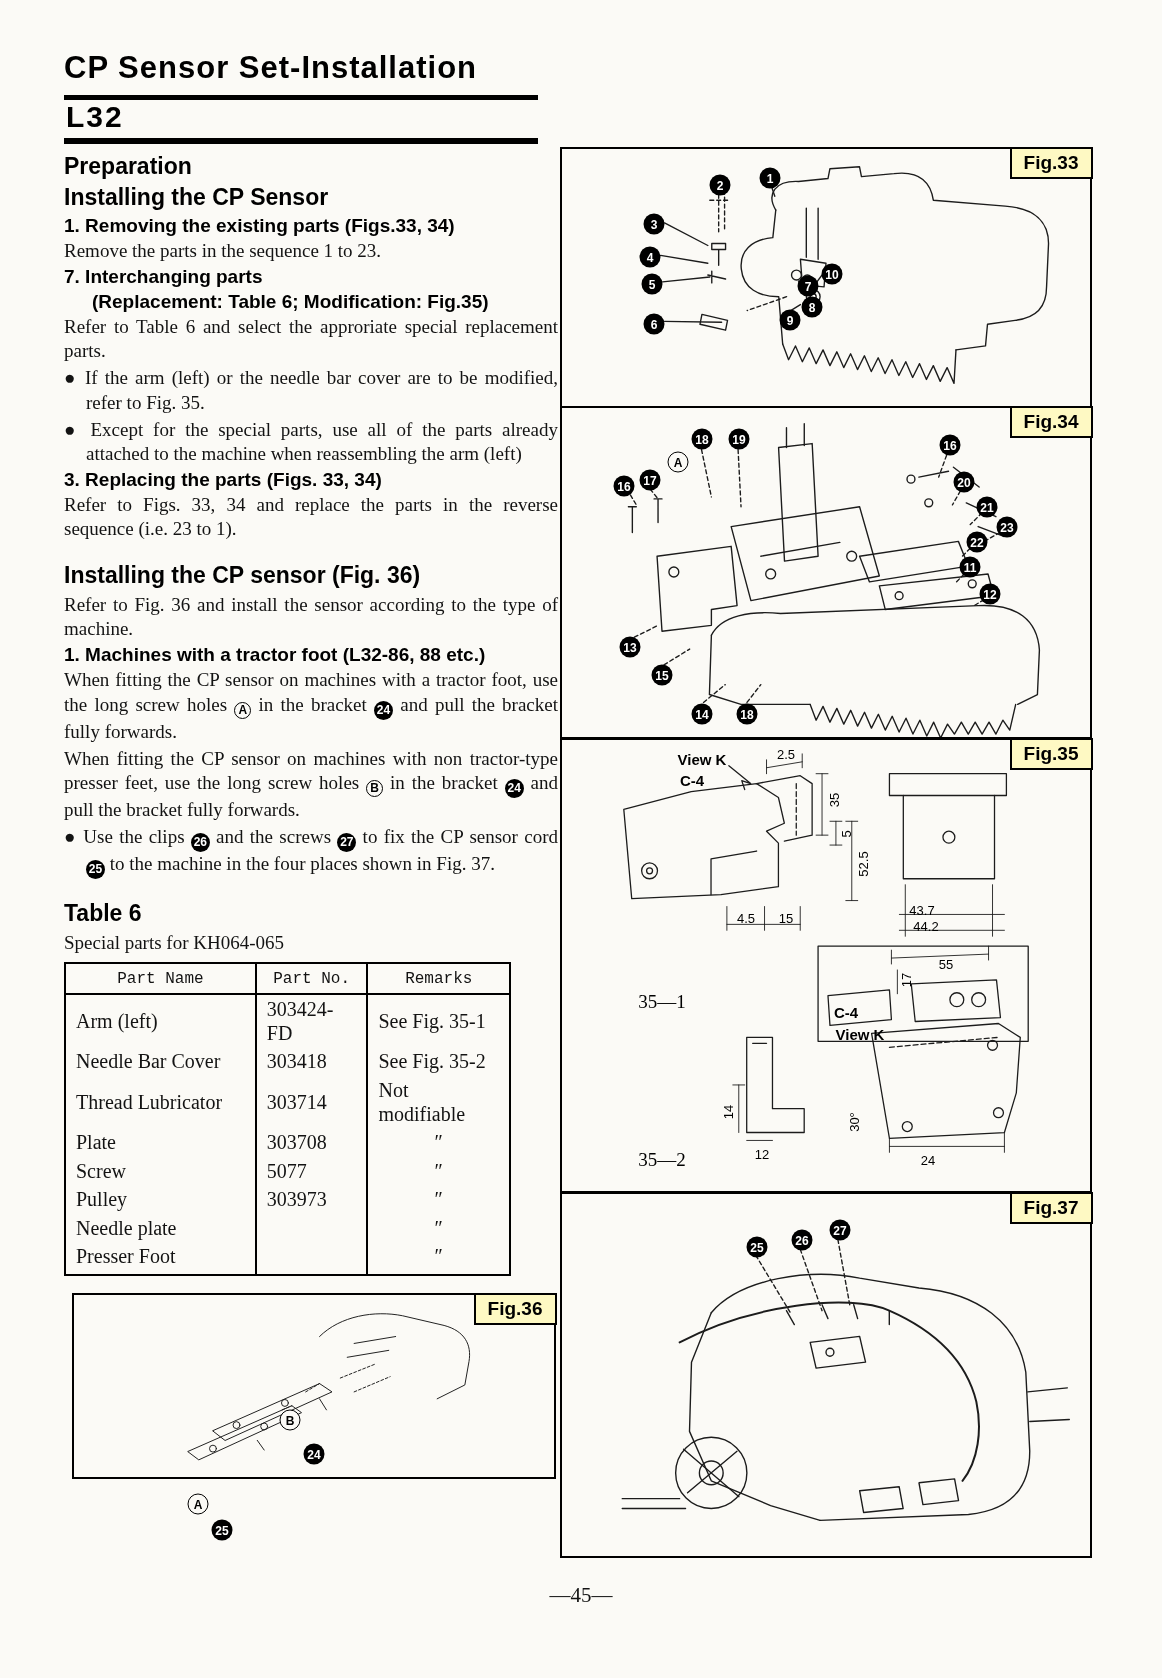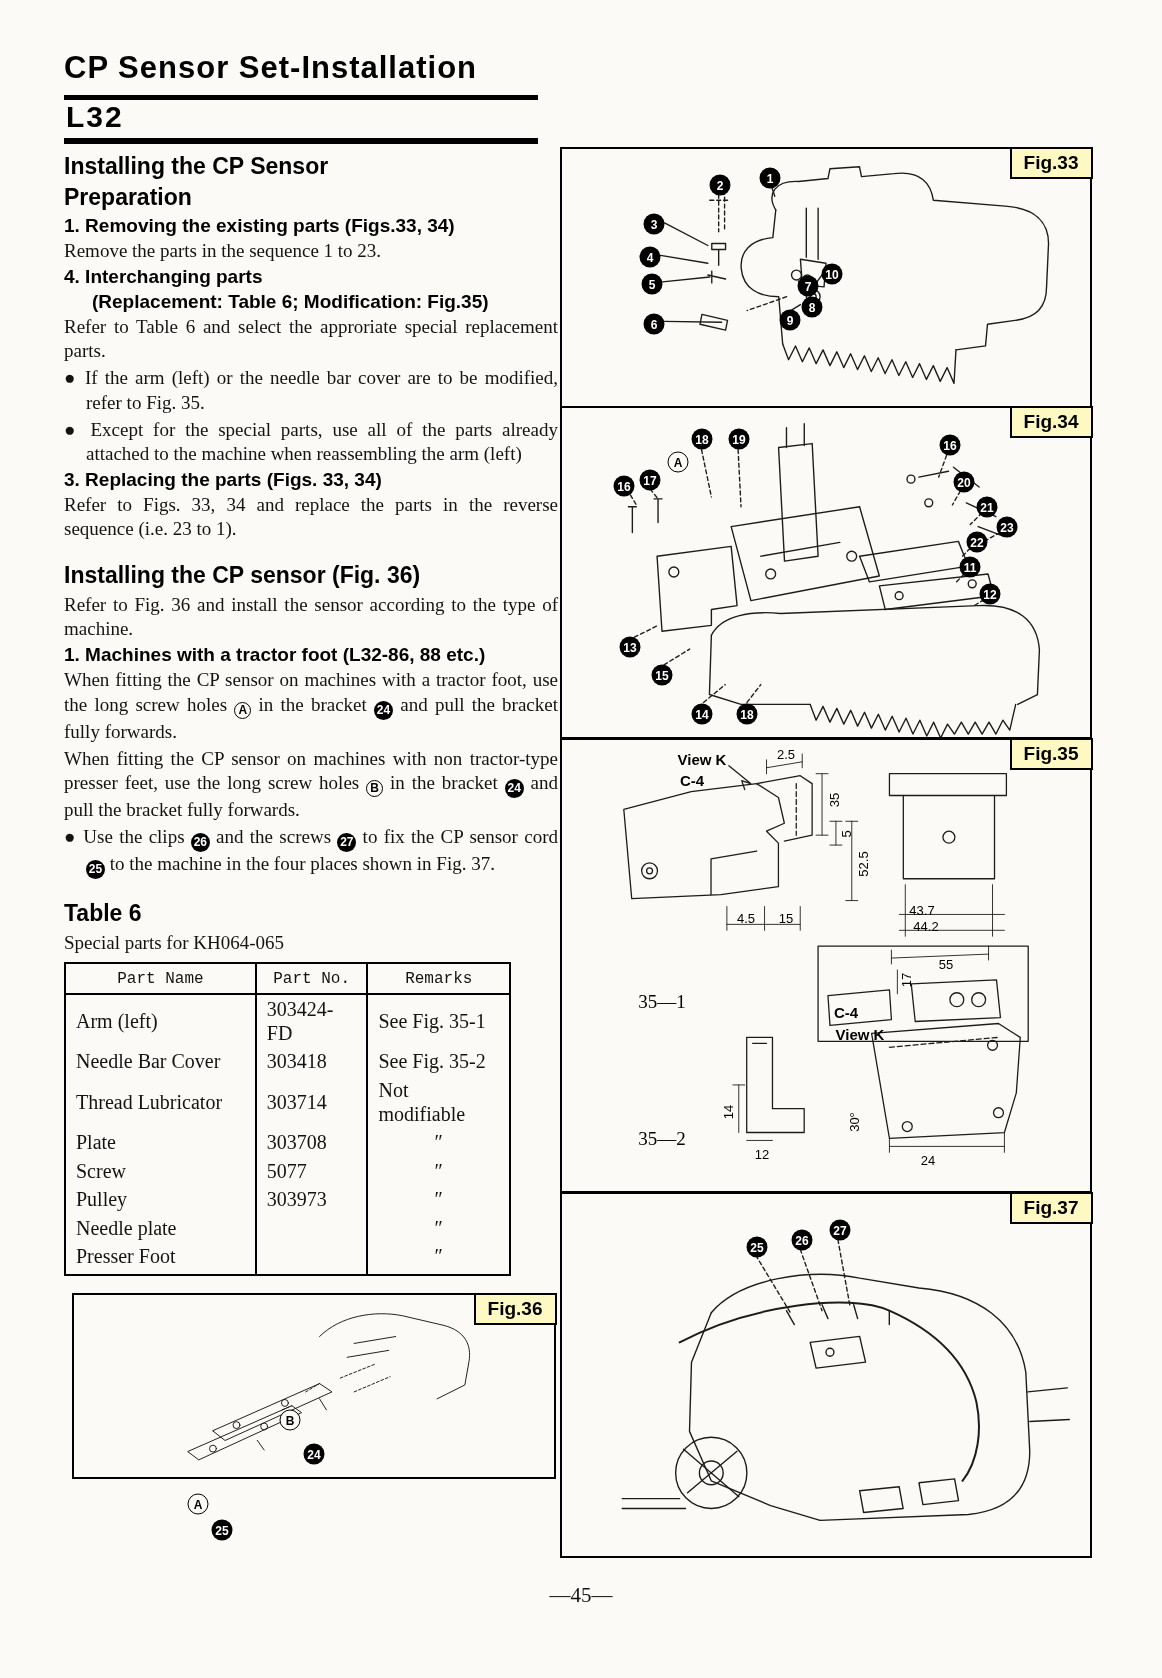--- a/index.html
+++ b/index.html
@@ -80,27 +80,27 @@
 <body>
 
 <div id="page">
 
   <div id="title" class="sans">CP Sensor Set-Installation</div>
   <div id="rule1" class="rule"></div>
   <div id="model" class="sans">L32</div>
   <div id="rule2" class="rule"></div>
 
   <div id="leftcol">
+    <h2 class="sans">Preparation</h2>
     <h2 class="sans">Installing the CP Sensor</h2>
-    <h2 class="sans">Preparation</h2>
 
     <h3 class="sans">1. Removing the existing parts (Figs.33, 34)</h3>
     <p>Remove the parts in the sequence 1 to 23.</p>
 
-    <h3 class="sans">4. Interchanging parts</h3>
+    <h3 class="sans">7. Interchanging parts</h3>
     <h3 class="sans indent">(Replacement: Table 6; Modification: Fig.35)</h3>
     <p>Refer to Table 6 and select the approriate special replacement parts.</p>
 
     <p class="bullet">● If the arm (left) or the needle bar cover are to be modified, refer to Fig. 35.</p>
     <p class="bullet">● Except for the special parts, use all of the parts already attached to the machine when reassembling the arm (left)</p>
 
     <h3 class="sans">3. Replacing the parts (Figs. 33, 34)</h3>
     <p>Refer to Figs. 33, 34 and replace the parts in the reverse sequence (i.e. 23 to 1).</p>
 
     <div class="gap"></div>
@@ -300,21 +300,21 @@
     <span class="ann rot" style="left:301px; top:124px">52.5</span>
     <span class="ann" style="left:184px; top:178px">4.5</span>
     <span class="ann" style="left:224px; top:178px">15</span>
     <span class="ann" style="left:360px; top:170px">43.7</span>
     <span class="ann" style="left:364px; top:186px">44.2</span>
     <span class="ann" style="left:384px; top:224px">55</span>
     <span class="ann rot" style="left:344px; top:240px">17</span>
     <span class="ann big" style="left:284px; top:272px">C-4</span>
     <span class="ann big" style="left:298px; top:294px">View K</span>
     <span class="ann lbl" style="left:100px; top:262px">35—1</span>
-    <span class="ann lbl" style="left:100px; top:399px">35—2</span>
+    <span class="ann lbl" style="left:100px; top:420px">35—2</span>
     <span class="ann rot" style="left:166px; top:372px">14</span>
     <span class="ann" style="left:200px; top:414px">12</span>
     <span class="ann rot" style="left:292px; top:382px">30°</span>
     <span class="ann" style="left:366px; top:420px">24</span>
   </div>
 
   <div class="figbox" style="left:560px; top:1192px; width:532px; height:366px;">
     <div class="figlabel sans">Fig.37</div>
     <svg class="art" viewBox="0 0 532 366">
       <g stroke="#1c1c1c" fill="none" stroke-width="1.4" stroke-linejoin="round" stroke-linecap="round">

